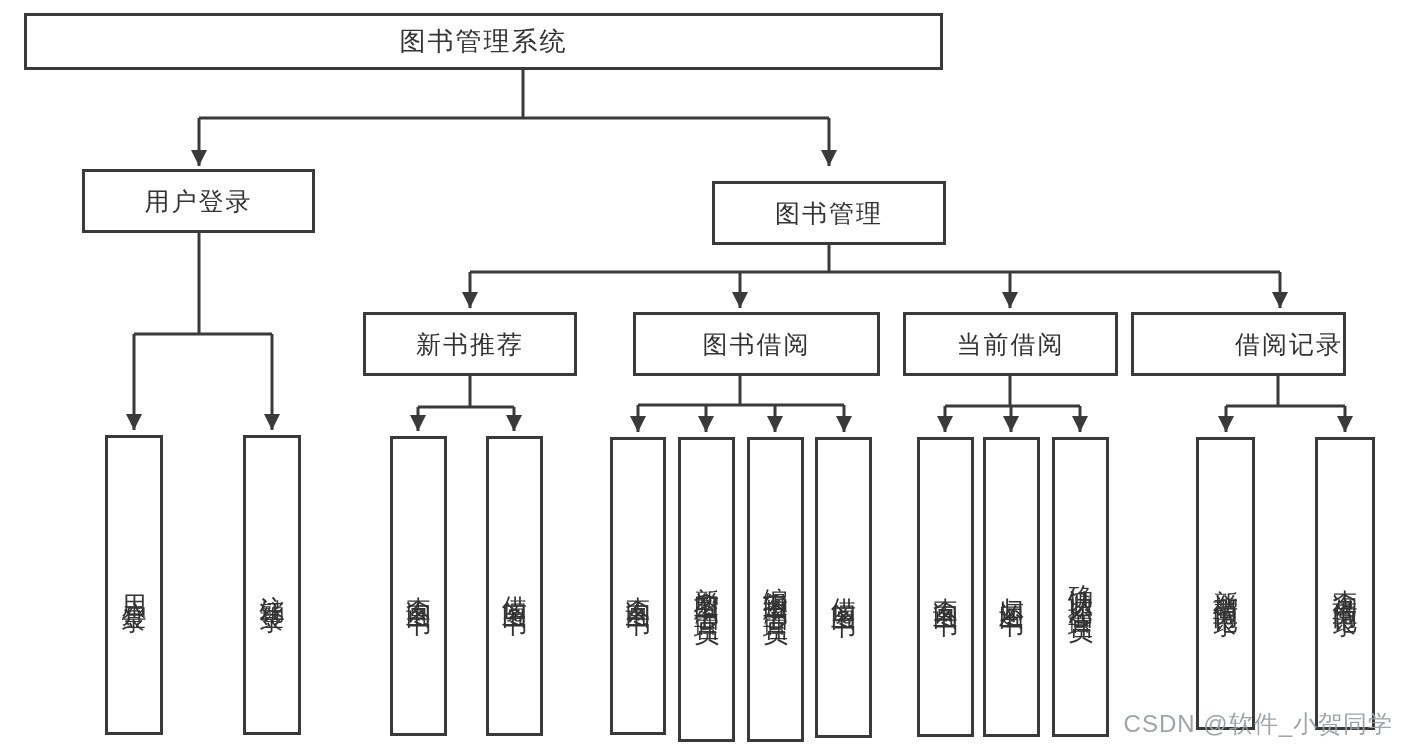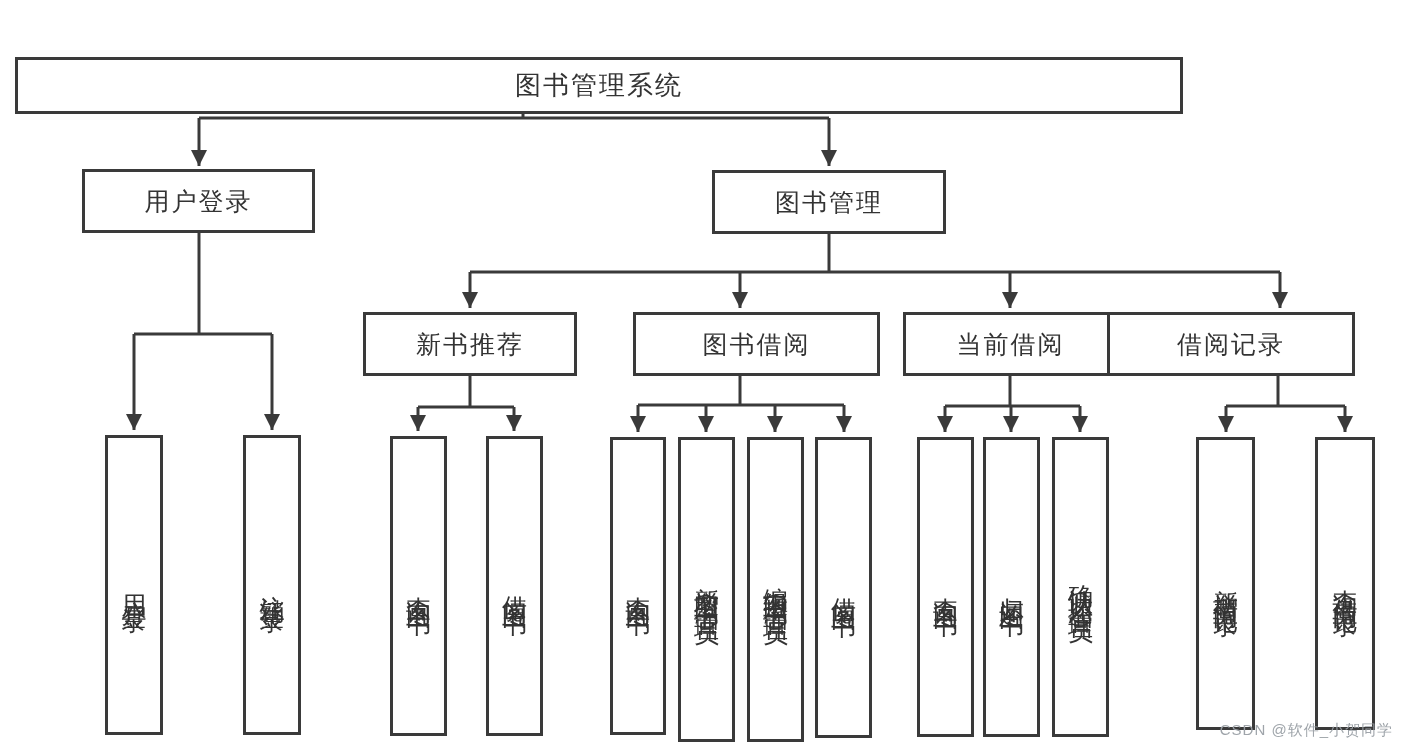--- a/index.html
+++ b/index.html
@@ -19,29 +19,29 @@
     background:#ffffff;
     display:flex;
     align-items:center;
     justify-content:center;
     font-size:25px;
     letter-spacing:2px;
     color:#333333;
     white-space:nowrap;
   }
   
-  .n-root{left:15px;top:13px;width:1168px;height:57px;font-size:26px;margin-top:44px;}
+  .n-root{left:24px;top:13px;width:919px;height:57px;font-size:26px;}
   
   .n-l2a{left:82px;top:169px;width:233px;height:64px;}
-  .n-l2b{left:712px;top:170px;width:234px;height:64px;}
+  .n-l2b{left:712px;top:181px;width:234px;height:64px;}
   
   .n-l3a{left:363px;top:312px;width:214px;height:64px;justify-content:center;}
   .n-l3b{left:633px;top:312px;width:247px;height:64px;}
   .n-l3c{left:903px;top:312px;width:215px;height:64px;}
-  .n-l3d{left:1107px;top:312px;width:248px;height:64px;}
+  .n-l3d{left:1131px;top:312px;width:215px;height:64px;justify-content:flex-end;}
   
   .leaf span{
     writing-mode:vertical-rl;
     text-orientation:mixed;
     letter-spacing:5px;
     line-height:1;
     font-size:25px;
   }
   .n-f01{left:105px;top:435px;width:58px;height:300px;}
   .n-f02{left:243px;top:435px;width:58px;height:300px;}
@@ -53,21 +53,21 @@
   .n-f08{left:815px;top:437px;width:57px;height:301px;}
   .n-f09{left:917px;top:437px;width:57px;height:300px;}
   .n-f10{left:983px;top:437px;width:57px;height:300px;}
   .n-f11{left:1052px;top:437px;width:57px;height:300px;}
   .n-f12{left:1196px;top:437px;width:59px;height:293px;}
   .n-f13{left:1315px;top:437px;width:60px;height:293px;}
   .watermark{
     position:absolute;
     right:12px;
     bottom:7px;
-    font-size:15px;
+    font-size:24px;
     letter-spacing:1px;
     color:#9aa0a6;
     opacity:0.95;
     white-space:nowrap;
   }
 </style>
 </head>
 <body>
 
 <div id="canvas">

